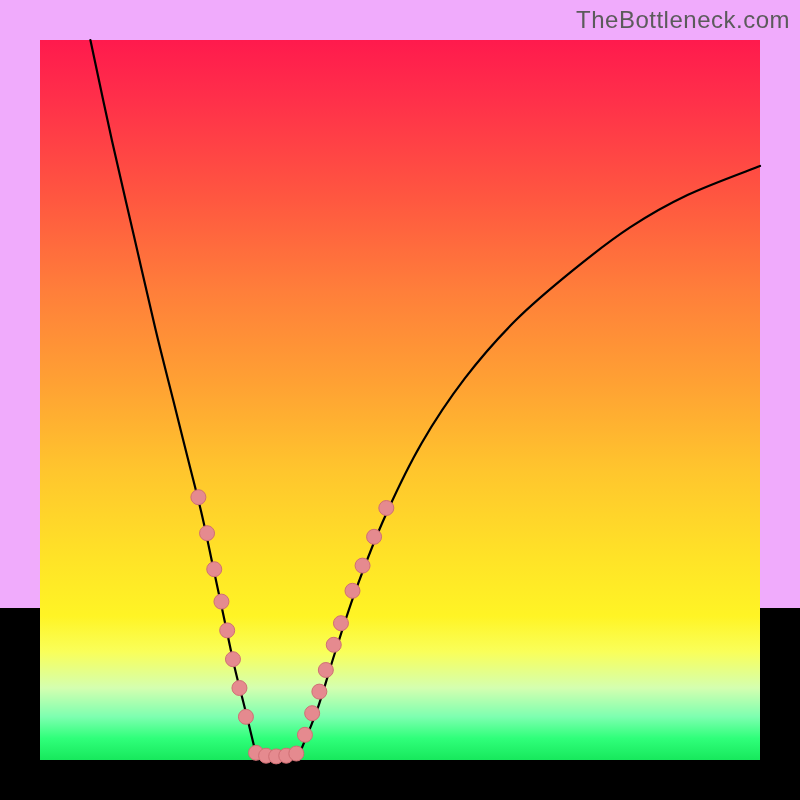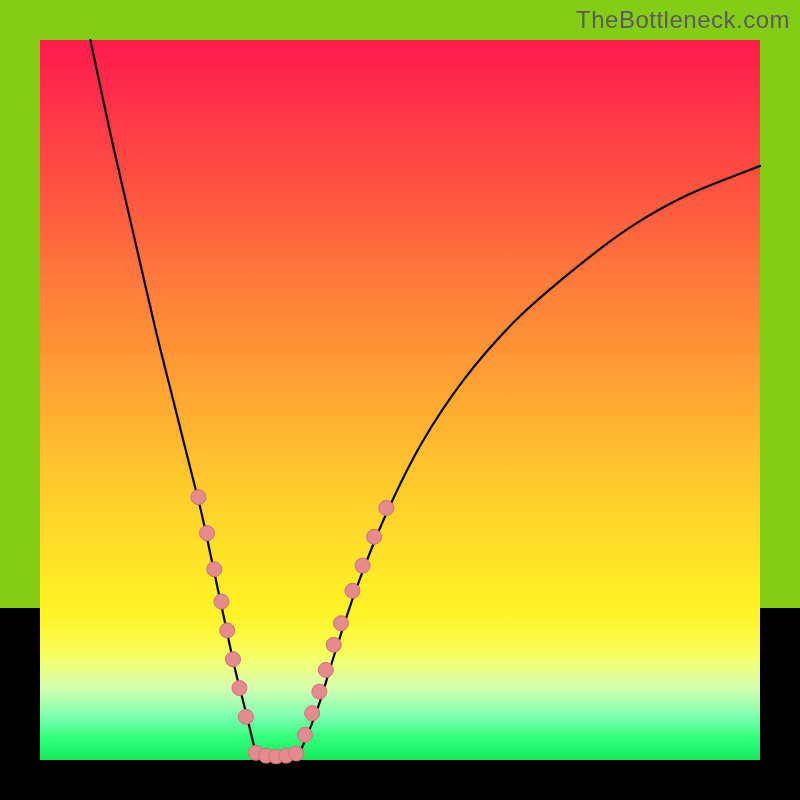--- a/index.html
+++ b/index.html
@@ -8,21 +8,21 @@
     width: 800px;
     height: 800px;
     background: #000;
     font-family: Arial, Helvetica, sans-serif;
     overflow: hidden;
   }
   .frame {
     position: relative;
     width: 800px;
     height: 608px;
-    background: #84cc16;
+    background: #f0abfc;
   }
   .plot-area {
     position: absolute;
     left: 40px;
     top: 40px;
     width: 720px;
     height: 720px;
     background: linear-gradient(to bottom,
       #ff1a4d 0%,
       #ff2f4a 8%,

